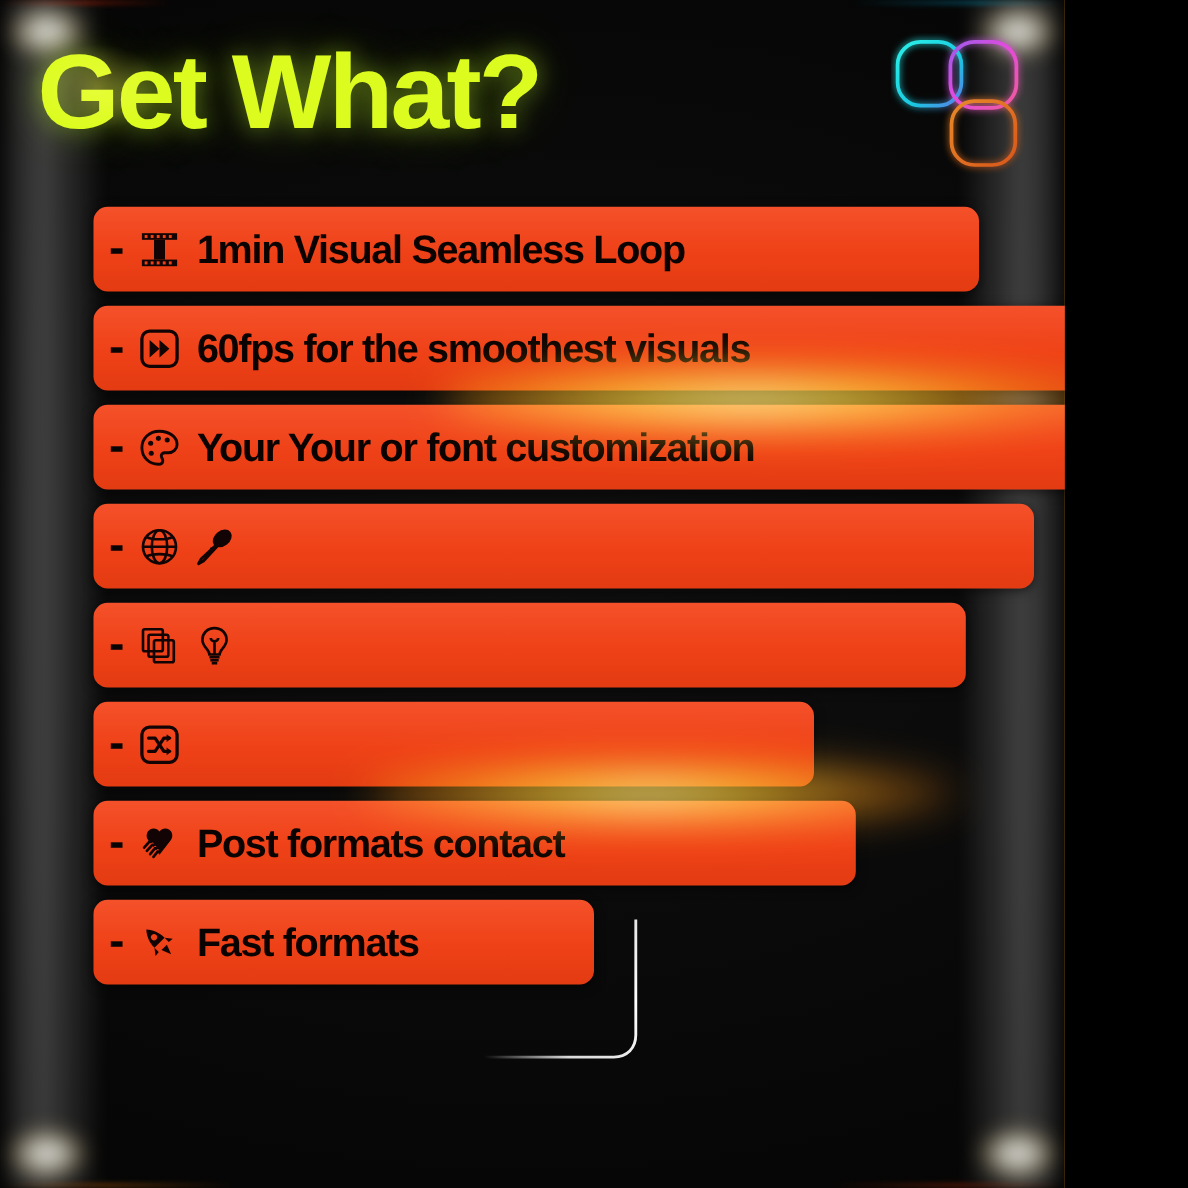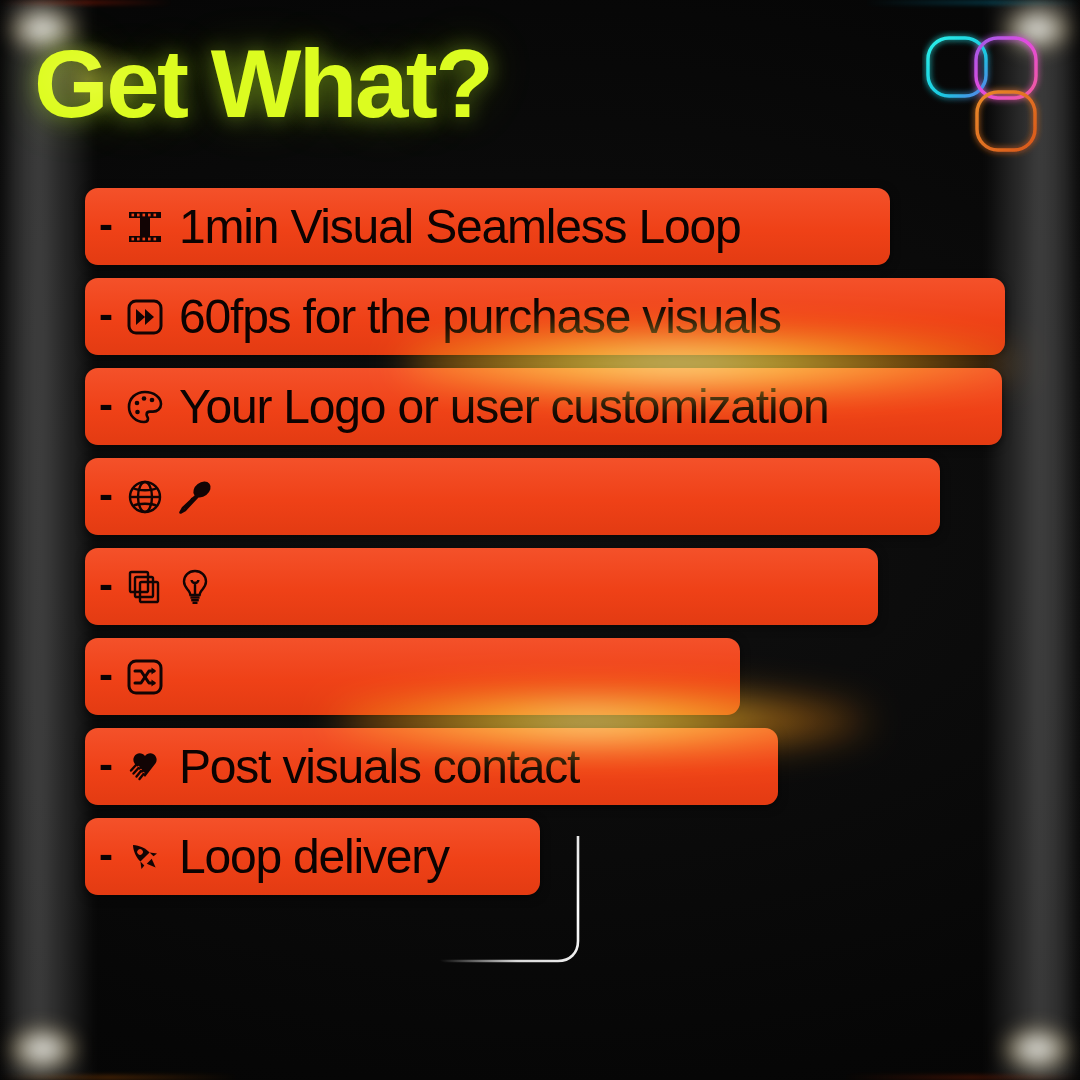--- a/index.html
+++ b/index.html
@@ -3,21 +3,21 @@
 <meta charset="utf-8">
 <style>
   html, body {
     margin: 0;
     padding: 0;
     background: #000;
   }
 
   #stage {
     position: relative;
-    width: 1080px;
+    width: 968px;
     height: 1080px;
     overflow: hidden;
     background: #a16207;
     font-family: "Liberation Sans", sans-serif;
   }
 
   
   .bg-base {
     position: absolute;
     inset: 0;
@@ -167,22 +167,22 @@
     margin-right: 14px;
     font-size: 40px;
     line-height: 1;
     color: #120404;
   }
   .icons svg { display: block; }
 
   .label {
     flex: 0 0 auto;
     color: #0b0302;
-    font-size: 48px;
-    font-weight: 400;
+    font-size: 36px;
+    font-weight: 700;
     letter-spacing: -1.2px;
     line-height: 1;
     white-space: nowrap;
     padding-right: 20px;
   }
 
   
   .streak {
     position: absolute;
     pointer-events: none;
@@ -302,37 +302,37 @@
 
     <div class="row" style="width:920px">
       <span class="dash">-</span>
       <span class="icons">
         <svg width="40" height="40" viewBox="0 0 40 40">
           <rect x="4" y="4" width="32" height="32" rx="7" fill="none" stroke="#120404" stroke-width="3"></rect>
           <path d="M11 12 L20 20 L11 28 Z" fill="#120404"></path>
           <path d="M20 12 L29 20 L20 28 Z" fill="#120404"></path>
         </svg>
       </span>
-      <span class="label">60fps for the purchase visuals</span>
+      <span class="label">60fps for the smoothest visuals</span>
     </div>
 
     <div class="row" style="width:917px">
       <span class="dash">-</span>
       <span class="icons">
         <svg width="40" height="40" viewBox="0 0 40 40">
           <path d="M20 5 C10.5 5 4 11.5 4 20 C4 28.5 10.5 35 19 35 C22 35 23 33.4 23 31.8
                    C23 30.2 21.6 29 21.6 27.4 C21.6 25.8 23 24.6 24.8 24.6 L28 24.6
                    C32.4 24.6 36 21.4 36 17 C36 10.2 28.8 5 20 5 Z" fill="none" stroke="#120404" stroke-width="2.6"></path>
           <circle cx="12" cy="16" r="2.3" fill="#120404"></circle>
           <circle cx="19" cy="11.5" r="2.3" fill="#120404"></circle>
           <circle cx="27" cy="13" r="2.3" fill="#120404"></circle>
           <circle cx="12.5" cy="25" r="2.3" fill="#120404"></circle>
         </svg>
       </span>
-      <span class="label">Your Logo or user customization</span>
+      <span class="label">Your Your or font customization</span>
     </div>
 
     <div class="row" style="width:855px">
       <span class="dash">-</span>
       <span class="icons">
         <svg width="40" height="40" viewBox="0 0 40 40" fill="none" stroke="#120404" stroke-width="2.4">
           <circle cx="20" cy="20" r="15"></circle>
           <ellipse cx="20" cy="20" rx="7" ry="15"></ellipse>
           <line x1="5" y1="20" x2="35" y2="20"></line>
           <path d="M8 11 C13 14 27 14 32 11"></path>
@@ -381,37 +381,37 @@
     <div class="row" style="width:693px">
       <span class="dash">-</span>
       <span class="icons">
         <svg width="40" height="40" viewBox="0 0 40 40">
           <path d="M20 9 C18 6.2 14.2 5.4 11.4 7.2 C8.2 9.2 7.4 13.6 9.6 16.6 L20 30 L30.4 16.6
                    C32.6 13.6 31.8 9.2 28.6 7.2 C25.8 5.4 22 6.2 20 9 Z" fill="#120404"></path>
           <path d="M13.5 20 L8.5 25.5 M16 23 L11 28.5 M18.5 26 L14 31" stroke="#EF4117" stroke-width="2.2" stroke-linecap="round" fill="none"></path>
           <path d="M11 18 L6 23.5 M13.5 21 L8.5 26.5 M16 24 L11.5 29.5 M18.5 27 L14.5 32" stroke="#120404" stroke-width="2.4" stroke-linecap="round" fill="none"></path>
         </svg>
       </span>
-      <span class="label">Post visuals contact</span>
+      <span class="label">Post formats contact</span>
     </div>
 
     <div class="row" style="width:455px">
       <span class="dash">-</span>
       <span class="icons">
         <svg width="40" height="40" viewBox="0 0 40 40">
           <g transform="rotate(-45 20 20)">
             <path d="M20 3 C24.5 8 26.5 14 26.5 20 L13.5 20 C13.5 14 15.5 8 20 3 Z" fill="#120404"></path>
             <circle cx="20" cy="13" r="2.8" fill="#EF4117"></circle>
             <path d="M13.5 20 L9 26 L13.5 25.5 Z" fill="#120404"></path>
             <path d="M26.5 20 L31 26 L26.5 25.5 Z" fill="#120404"></path>
             <path d="M16.5 26 L20 35 L23.5 26 Z" fill="#120404"></path>
           </g>
         </svg>
       </span>
-      <span class="label">Loop delivery</span>
+      <span class="label">Fast formats</span>
     </div>
 
   </div>
 
   <div class="streak streak-a"></div>
   <div class="streak streak-b"></div>
 
   <div class="corner-frame">
     <svg width="180" height="140" viewBox="0 0 180 140" fill="none">
       <defs>

